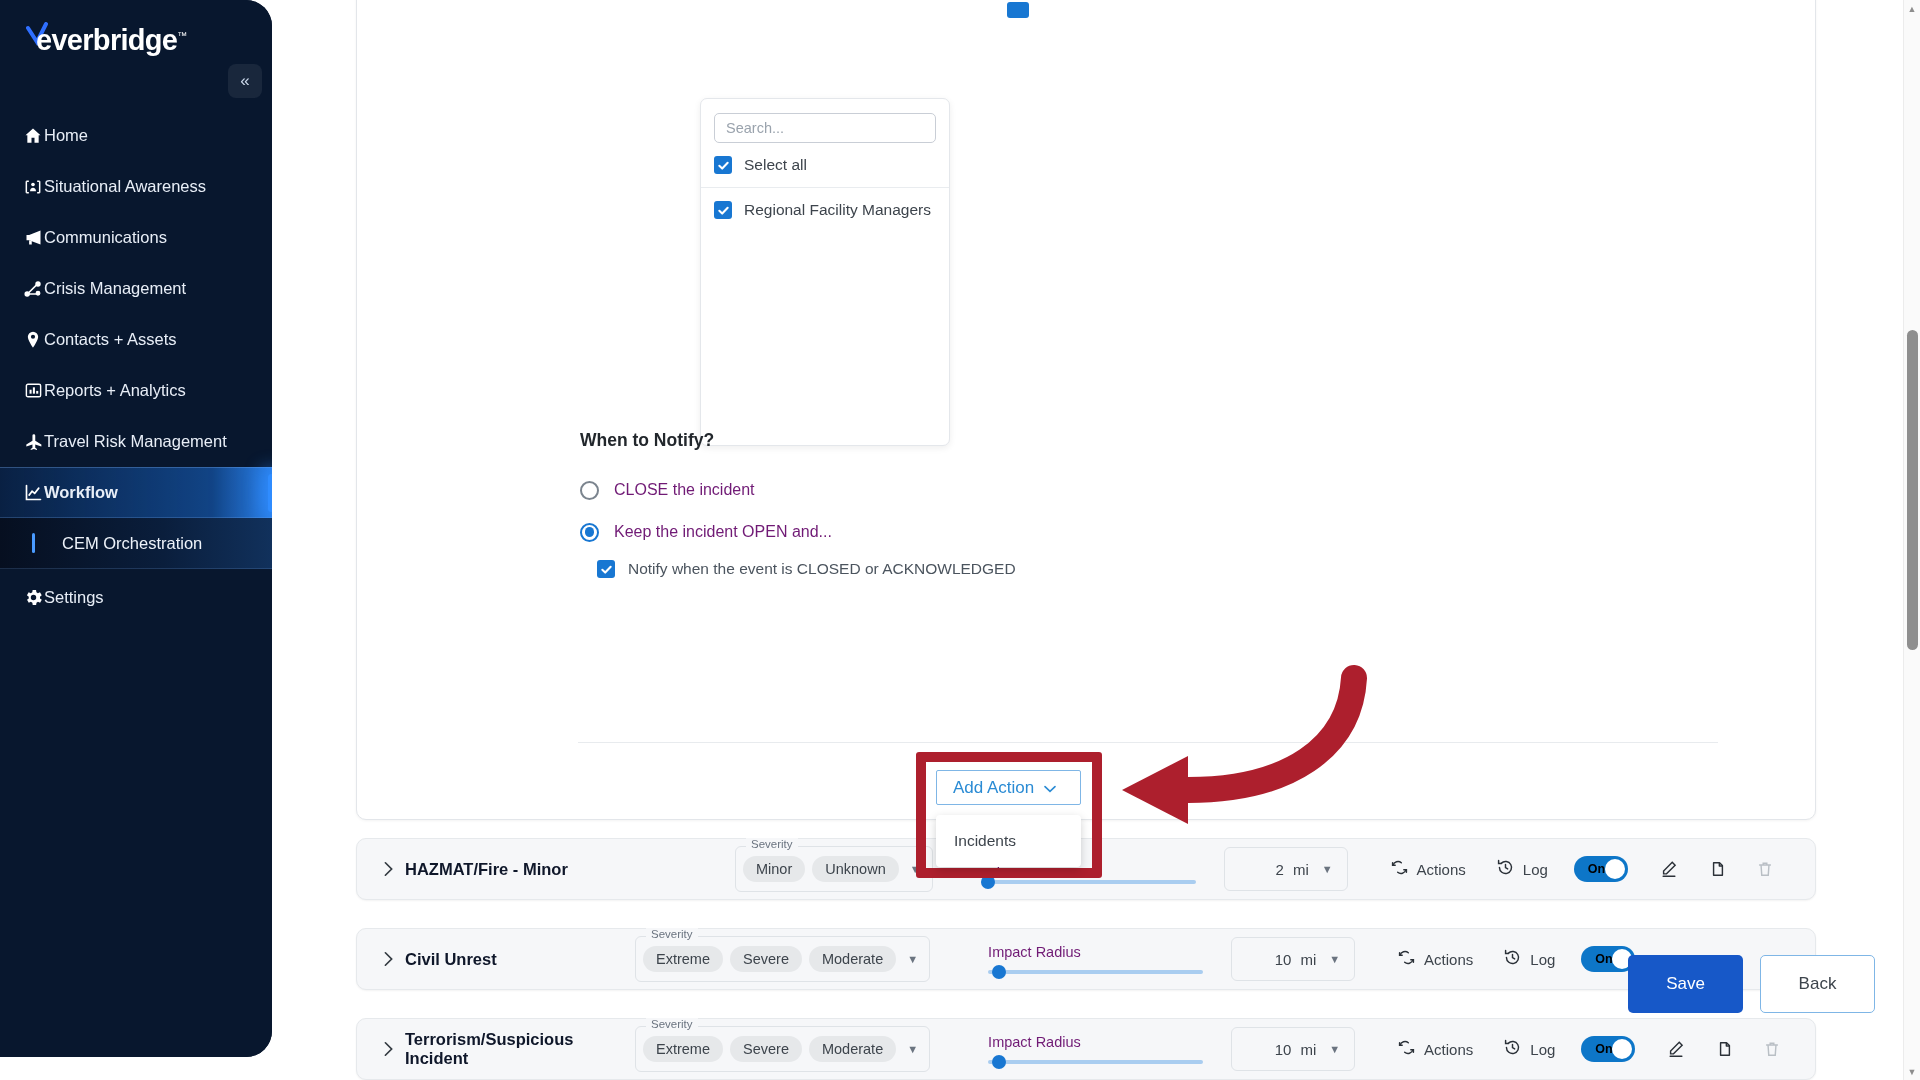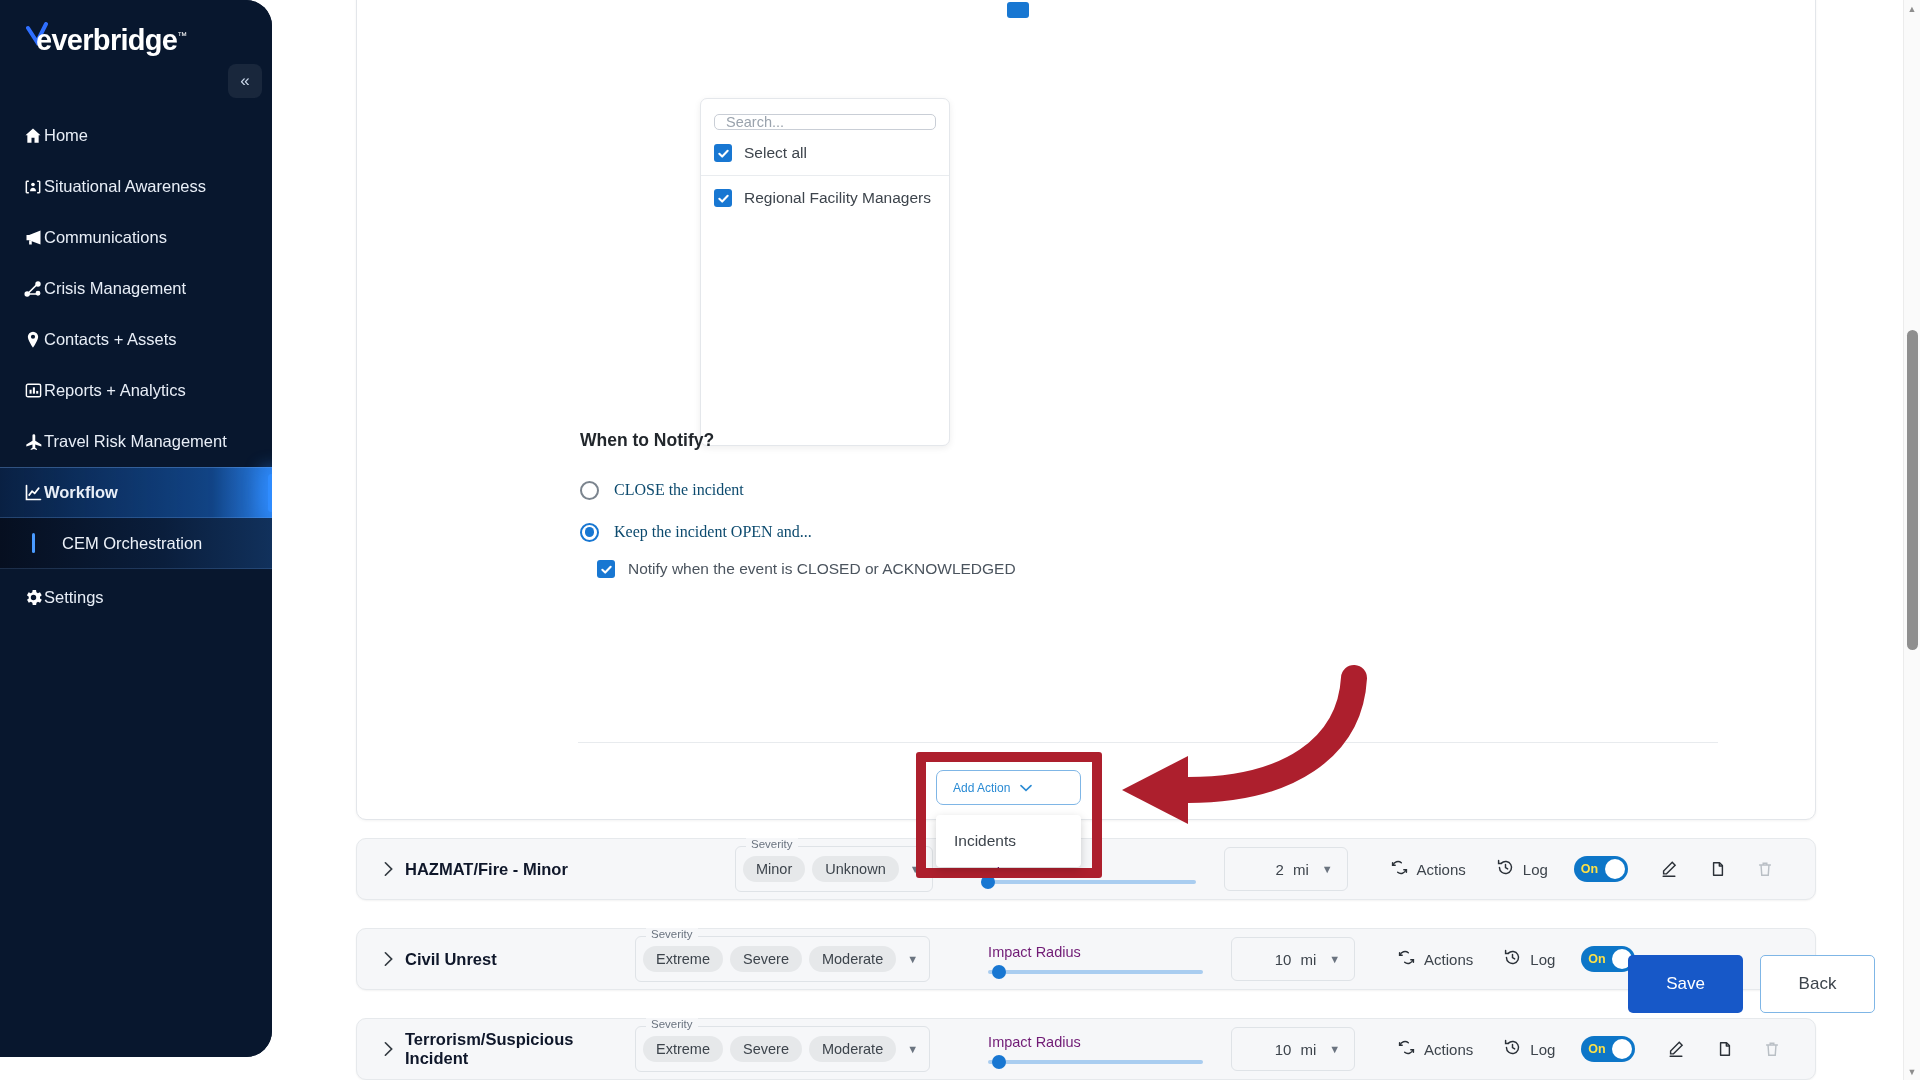--- a/index.html
+++ b/index.html
@@ -75,21 +75,21 @@
     box-shadow:0 1px 3px rgba(0,0,0,0.05);
   }
 
   .listbox {
     position:absolute; left:428px; top:98px; width:250px; height:348px;
     background:#fff; border:1px solid #e4e7eb; border-radius:7px;
     box-shadow:0 2px 7px rgba(0,0,0,0.07);
     padding:14px 13px 0 13px;
   }
   .search-input {
-    width:100%; height:16px; border:1px solid #c9ced6; border-radius:5px;
+    width:100%; height:30px; border:1px solid #c9ced6; border-radius:5px;
     padding:0 11px; font-size:14.5px; color:#5b6570; outline:none;
     font-family:"Liberation Sans", sans-serif; background:#fff;
   }
   .search-input::placeholder { color:#9aa3ad; }
 
   .opt-row { display:flex; align-items:center; gap:12px; height:44px; font-size:15.5px; color:#3d444c; }
   .opt-divider { height:1px; background:#e9ecef; margin:0 -13px; }
 
   .cb {
     width:18px; height:18px; border-radius:3px; flex:0 0 18px;
@@ -99,35 +99,35 @@
   .cb.on svg { width:13px; height:13px; }
 
   .rb { width:19px; height:19px; border-radius:50%; flex:0 0 19px; display:flex; align-items:center; justify-content:center; }
   .rb.off { border:2px solid #7b848e; background:#fff; }
   .rb.on { border:2px solid #1877d2; background:#fff; }
   .rb.on i { width:9.5px; height:9.5px; border-radius:50%; background:#1877d2; display:block; }
 
   .notify-block { position:absolute; left:308px; top:430px; width:900px; }
   .notify-title { font-size:17.5px; font-weight:700; color:#22272c; margin-bottom:18px; }
   .notify-sub { font-size:16px; color:#4b545e; margin-bottom:18px; }
-  .radio-row { display:flex; align-items:center; gap:15px; height:42px; font-size:16px; color:#0c4a6e; cursor:pointer;font-family:Liberation Serif, serif; }
+  .radio-row { display:flex; align-items:center; gap:15px; height:42px; font-size:16px; color:#701a75; cursor:pointer; }
   .check-row { display:flex; align-items:center; gap:13px; height:32px; margin-left:17px; font-size:15.5px; color:#4b545e; cursor:pointer; }
 
   .divider-line { position:absolute; left:306px; top:742px; width:1140px; height:1px; background:#e8ebee; }
 
   
   .highlight-box {
     position:absolute; left:644px; top:752px; width:186px; height:126px;
     border:10px solid #ad1f2d; border-radius:3px; z-index:25; pointer-events:none;
   }
   .add-action-wrap { position:absolute; left:664px; top:770px; z-index:26; }
   .add-action-btn {
     display:flex; align-items:center; gap:10px;
-    height:35px; padding:0 16px; border:1px solid #7fb6e6; border-radius:7px;
-    background:#fff; color:#2a8bd4; font-size:12px; cursor:pointer; font-family:"Liberation Sans", sans-serif;
+    height:35px; padding:0 16px; border:1px solid #7fb6e6; border-radius:2px;
+    background:#fff; color:#2a8bd4; font-size:17px; cursor:pointer; font-family:"Liberation Sans", sans-serif;
   }
   .add-action-menu {
     margin-top:10px; width:145px; background:#fff;
     box-shadow:0 3px 10px rgba(0,0,0,0.18); border-radius:4px;
     padding:8px 0;
   }
   .add-action-menu .mi { padding:9px 18px; font-size:15.5px; color:#3d444c; cursor:pointer; }
 
   
   .arrow-svg { position:absolute; left:820px; top:660px; width:280px; height:220px; z-index:24; pointer-events:none; }
@@ -164,21 +164,21 @@
   .num-field {
     width:124px; height:44px; border:1px solid #dfe3e7; border-radius:6px;
     display:flex; align-items:center; justify-content:flex-end; gap:9px;
     padding:0 10px; font-size:15px; color:#3d444c; margin-left:28px; background:transparent;
   }
   .icon-btn { display:flex; align-items:center; gap:8px; font-size:15px; color:#3d444c; cursor:pointer; }
   .toggle {
     width:54px; height:26px; border-radius:14px; background:#0d76c8;
     display:flex; align-items:center; padding:0 4px; cursor:pointer; position:relative;
   }
-  .toggle span { color:#fde047; font-size:12.5px; font-weight:700; margin-left:3px; }
+  .toggle span { color:#000000; font-size:12.5px; font-weight:700; margin-left:10px; }
   .toggle i { position:absolute; right:3px; width:20px; height:20px; border-radius:50%; background:#fff; }
   .act-icon { width:34px; display:flex; align-items:center; justify-content:center; cursor:pointer; }
 
   
   .save-btn {
     position:absolute; left:1628px; top:955px; width:115px; height:58px;
     background:#1758c8; color:#fff; font-size:17px; border:none; border-radius:5px;
     cursor:pointer; font-family:"Liberation Sans", sans-serif; z-index:30;
   }
   .back-btn {

